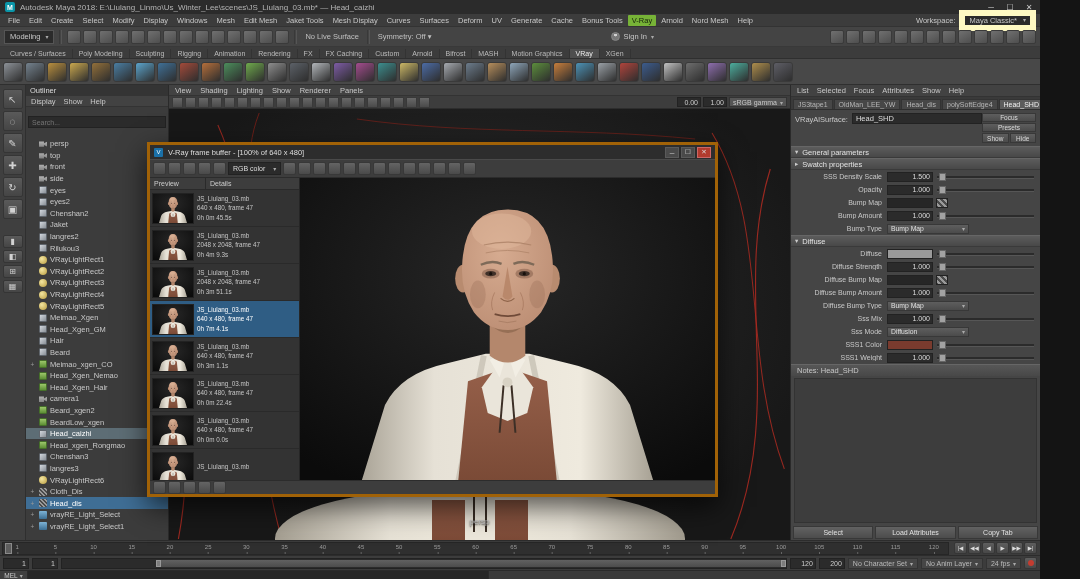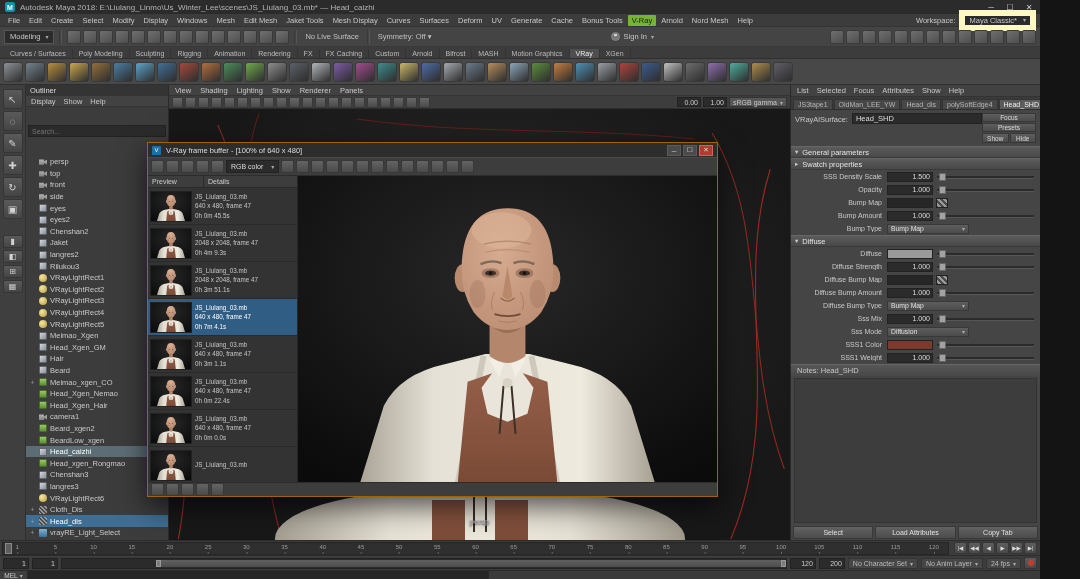--- a/index.html
+++ b/index.html
@@ -35,21 +35,21 @@
 
 .main{display:flex;height:455px}
 .toolbox{width:26px;background:#3f3f3f;border-right:1px solid #2f2f2f;display:flex;flex-direction:column;align-items:center;padding-top:4px;gap:2px}
 .tbx{width:20px;height:20px;display:flex;align-items:center;justify-content:center;color:#d2d2d2;font-size:10px;background:linear-gradient(#5a5a5a,#454545);border:1px solid #353535;border-radius:2px}
 .tbx-lay{height:13px;font-size:8px}
 .tbx-gap{height:12px}
 
 .outliner{width:143px;background:#3c3c3c;border-right:1px solid #2a2a2a;display:flex;flex-direction:column;font-size:7.5px}
 .ol-title{height:11px;background:#343434;padding:0 4px;display:flex;align-items:center;color:#ddd;flex:none}
 .ol-menubar{height:11px;display:flex;gap:8px;padding:0 5px;align-items:center;background:#424242;border-bottom:1px solid #333;flex:none}
-.ol-search{height:12px;margin:18px 2px;background:#2b2b2b;border:1px solid #222;display:flex;align-items:center;padding:0 3px;flex:none}
+.ol-search{height:12px;margin:9px 2px;background:#2b2b2b;border:1px solid #222;display:flex;align-items:center;padding:0 3px;flex:none}
 .ol-search input{background:none;border:none;color:#999;font-size:7px;width:100%;outline:none}
 .ol-list{flex:1;overflow:hidden;padding-top:1px}
 .ol-row{height:11.6px;display:flex;align-items:center;gap:3px;padding-left:3px;white-space:nowrap;color:#c9c9c9}
 .ol-exp{width:7px;color:#999;font-size:6.5px;text-align:center;flex:none}
 .ol-ic{width:8px;height:8px;border-radius:1px;flex:none}
 .ic-camera{background:linear-gradient(#bdbdbd,#7d7d7d);clip-path:polygon(0 22%,62% 22%,62% 44%,100% 24%,100% 84%,62% 64%,62% 88%,0 88%)}
 .ic-mesh{background:linear-gradient(135deg,#d2d7dd,#8a9097);border:1px solid #60666d}
 .ic-light{background:radial-gradient(circle at 35% 35%,#f4e6a0,#b89b3e);border-radius:50%}
 .ic-xgen{background:linear-gradient(#9cc76a,#5d8f35);border:1px solid #46702a}
 .ic-displacement{background:linear-gradient(45deg,#999 25%,#4a4a4a 25%,#4a4a4a 50%,#999 50%,#999 75%,#4a4a4a 75%);background-size:4px 4px}
@@ -65,21 +65,21 @@
 .vp-dd{height:10px;background:#555;border:1px solid #333;font-size:7px;display:flex;align-items:center;gap:3px;padding:0 3px;white-space:nowrap}
 .vp-canvas{flex:1;position:relative;background:radial-gradient(ellipse at 50% 45%,#2e2e2e,#181818 78%);overflow:hidden}
 .wire{position:absolute;inset:0;width:100%;height:100%}
 .vp-char{position:absolute;left:50%;bottom:-4px;transform:translateX(-50%);width:410px;height:54px}
 .vpc-card{position:absolute;inset:0;border-radius:40% 40% 0 0/90% 90% 0 0;background:linear-gradient(90deg,#a39d90 0,#e6e1d5 28%,#efeadd 50%,#e6e1d5 72%,#a09a8d 100%)}
 .vpc-vest{position:absolute;left:50%;transform:translateX(-50%);top:10px;bottom:0;width:96px;background:linear-gradient(#8d5843,#7a4936)}
 .vpc-shirt{position:absolute;left:50%;transform:translateX(-50%);top:0;bottom:0;width:30px;background:#ebe6da}
 .vpc-str{position:absolute;top:0;bottom:12px;width:2px;background:#3a2e25}
 .vp-label{position:absolute;left:50%;bottom:14px;transform:translateX(-50%);color:#c8c8c8;font-size:8px;text-shadow:0 1px 2px #000}
 
-.vfb{position:absolute;left:147px;top:142px;width:571px;height:355px;background:#393939;border:1px solid #a16207;box-shadow:0 10px 26px rgba(0,0,0,.65);display:flex;flex-direction:column;z-index:5}
+.vfb{position:absolute;left:147px;top:142px;width:571px;height:355px;background:#393939;border:3px solid #a16207;box-shadow:0 10px 26px rgba(0,0,0,.65);display:flex;flex-direction:column;z-index:5}
 .vfb-title{height:14px;background:#2d2d2d;display:flex;align-items:center;gap:5px;padding:0 4px;font-size:7.5px;color:#ddd;flex:none}
 .vfb-ic{width:9px;height:9px;background:#1a70a8;color:#fff;font-size:6px;display:flex;align-items:center;justify-content:center;border-radius:1px;flex:none}
 .vfb-ctrl{margin-left:auto;display:flex;gap:2px}
 .vfb-cbtn{width:14px;height:11px;background:#4a4a4a;border:1px solid #5a5a5a;color:#ddd;font-size:6.5px;display:flex;align-items:center;justify-content:center}
 .vfb-close{background:#b23b2e;border-color:#c66}
 .vfb-toolbar{height:19px;background:#3d3d3d;display:flex;align-items:center;gap:2px;padding:0 3px;border-top:1px solid #4a4a4a;border-bottom:1px solid #2c2c2c;flex:none}
 .vf-ic{width:13px;height:13px;background:linear-gradient(#646464,#4a4a4a);border:1px solid #383838;border-radius:2px;flex:none}
 .vfb-dd{height:13px;background:#2b2b2b;border:1px solid #222;display:flex;align-items:center;gap:8px;padding:0 4px;font-size:7px;color:#ddd;white-space:nowrap}
 .vfb-body{flex:1;display:flex;min-height:0}
 .vfb-hist{width:150px;background:#333;border-right:1px solid #262626;display:flex;flex-direction:column;flex:none}

